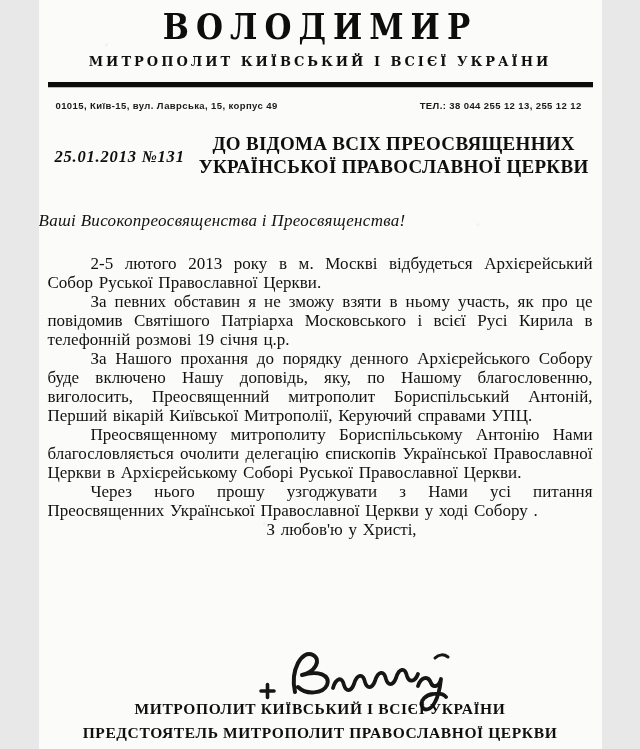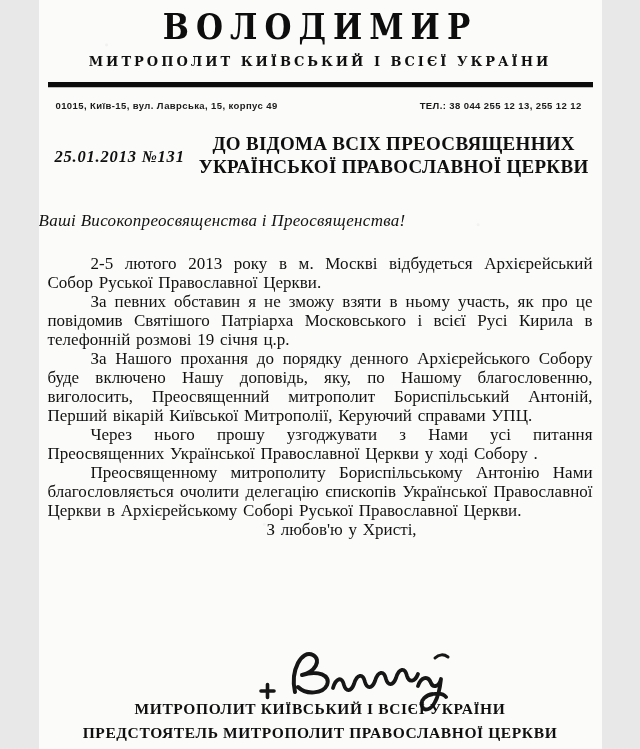--- a/index.html
+++ b/index.html
@@ -154,22 +154,22 @@
       <div>УКРАЇНСЬКОЇ ПРАВОСЛАВНОЇ ЦЕРКВИ</div>
     </div>
   </div>
 
   <div class="salutation">Ваші Високопреосвященства і Преосвященства!</div>
 
   <main class="letter-body">
     <p>2-5 лютого 2013 року в м. Москві відбудеться Архієрейський Собор Руської Православної Церкви.</p>
     <p>За певних обставин я не зможу взяти в ньому участь, як про це повідомив Святішого Патріарха Московського і всієї Русі Кирила в телефонній розмові 19 січня ц.р.</p>
     <p>За Нашого прохання до порядку денного Архієрейського Собору буде включено Нашу доповідь, яку, по Нашому благословенню, виголосить, Преосвященний митрополит Бориспільський Антоній, Перший вікарій Київської Митрополії, Керуючий справами УПЦ.</p>
+    <p>Преосвященному митрополиту Бориспільському Антонію Нами благословляється очолити делегацію єпископів Української Православної Церкви в Архієрейському Соборі Руської Православної Церкви.</p>
     <p>Через нього прошу узгоджувати з Нами усі питання Преосвященних Української Православної Церкви у ході Собору .</p>
-    <p>Преосвященному митрополиту Бориспільському Антонію Нами благословляється очолити делегацію єпископів Української Православної Церкви в Архієрейському Соборі Руської Православної Церкви.</p>
     <p class="closing">З любов'ю у Христі,</p>
   </main>
 
   <svg class="signature-svg" viewBox="0 0 256 76" fill="none" stroke="#161616" stroke-linecap="round" stroke-linejoin="round" aria-label="Володимир">
 
     <path d="M16,55 h13 M22.5,48.5 v13" stroke-width="3.6"></path>
 
     <path d="M50,56 C45,34 57,13 68,19 C77,24 70,36 57,39 C73,34 86,39 82,49 C78,58 61,59 53,51" stroke-width="4"></path>
 
     <path d="M88,52 c3,-10 9,-12 11,-3 c2,7 7,7 10,-1 c3,-10 9,-11 11,-2 c2,7 7,7 10,-1 c3,-10 9,-11 11,-2 c2,7 7,7 10,-1 c3,-10 9,-11 11,-2 c2,7 8,6 11,-2" stroke-width="3.8"></path>

